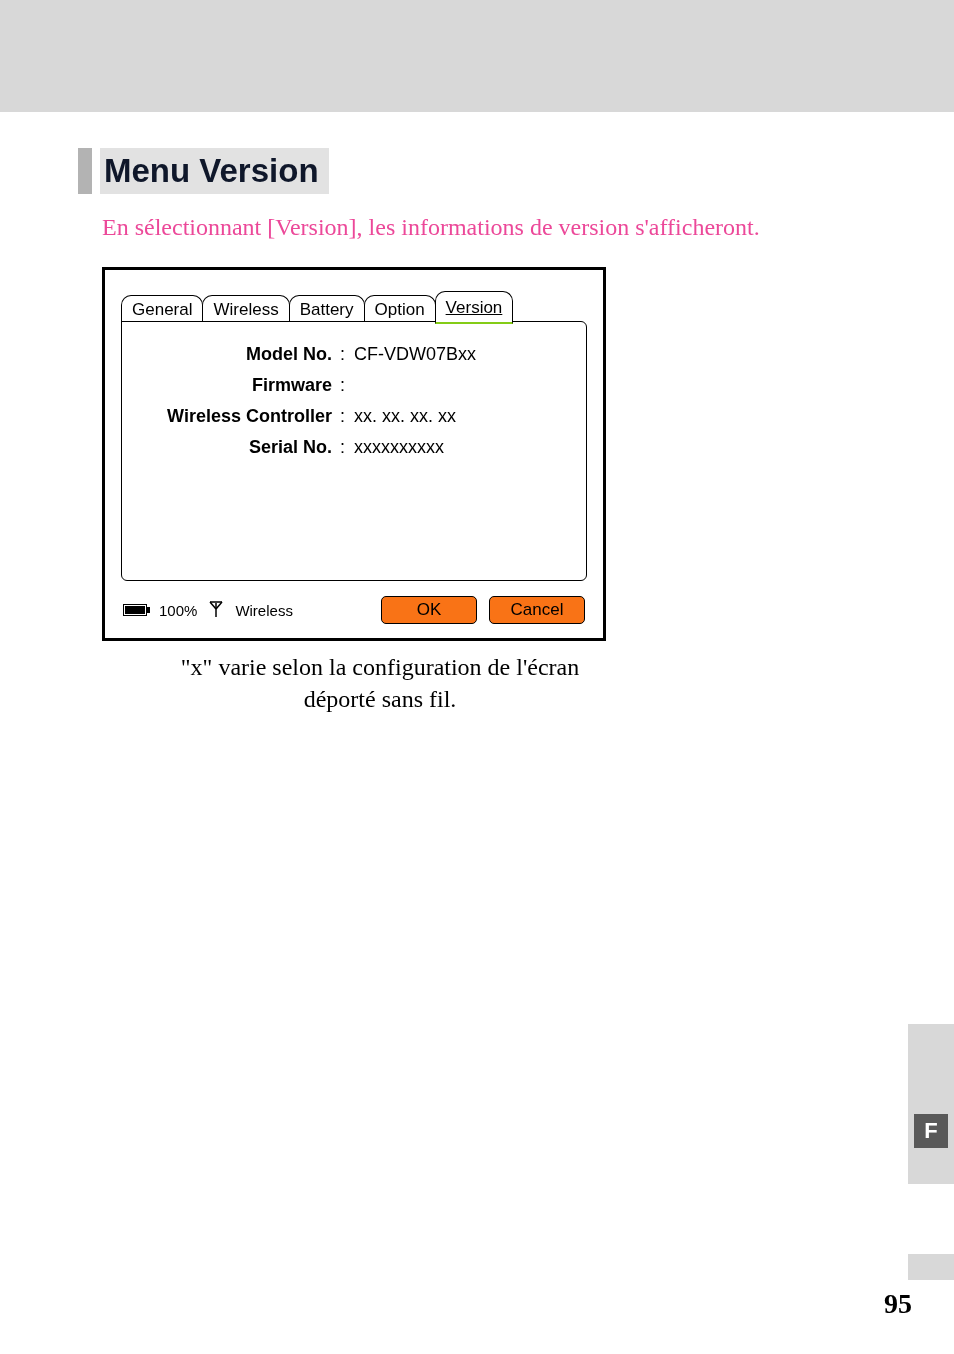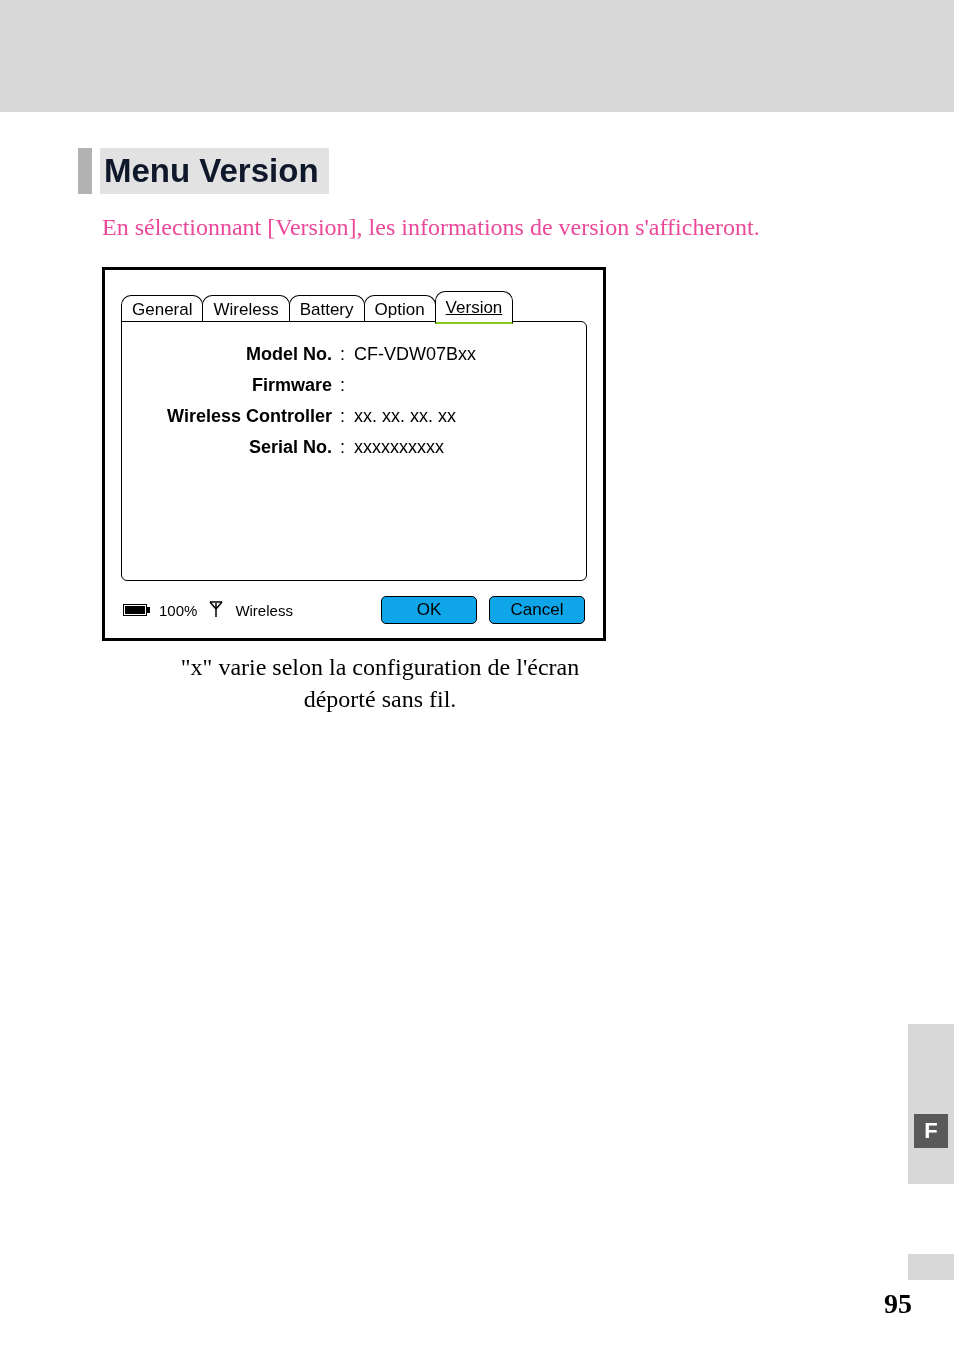--- a/index.html
+++ b/index.html
@@ -137,21 +137,21 @@
     width: 20px; height: 8px;
     background: #000;
   }
   .antenna-icon {
     font-size: 16px;
     line-height: 1;
   }
   .dlg-btn {
     border: 1.5px solid #000;
     border-radius: 5px;
-    background: #0ea5e9;
+    background: #f97316;
     font-size: 17px;
     font-family: Arial, Helvetica, sans-serif;
     padding: 3px 0;
     width: 96px;
     text-align: center;
     margin-left: 12px;
   }
   .caption {
     margin: 10px 0 0 24px;
     width: 556px;

